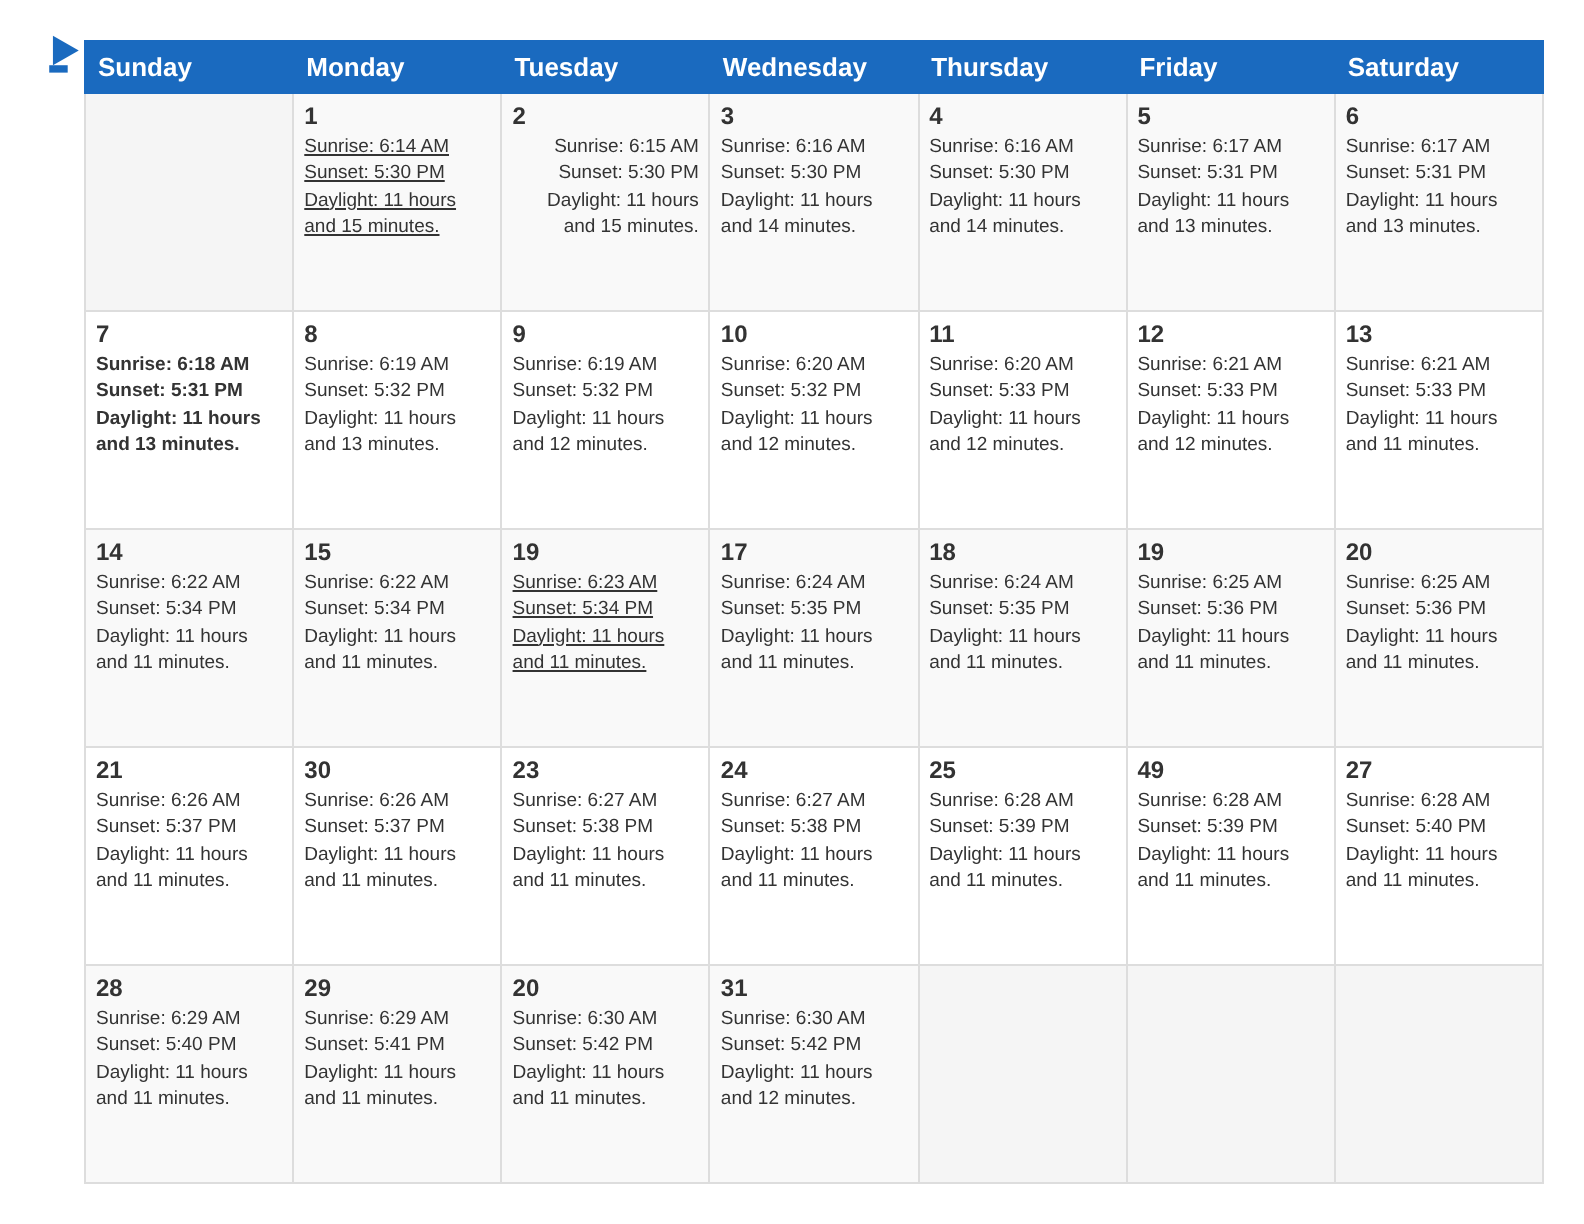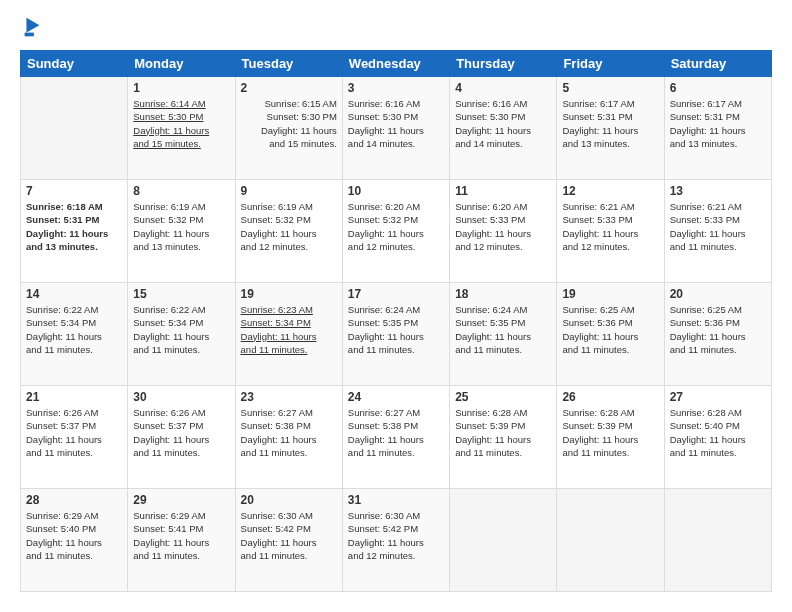--- a/index.html
+++ b/index.html
@@ -8,21 +8,21 @@
       background: #fff;
       width: 792px;
       height: 612px;
       overflow: hidden;
     }
     .page {
       width: 792px;
       height: 612px;
       padding: 20px;
       display: flex;
-      flex-direction: column;
+      flex-direction: row;
     }
     .header {
       display: flex;
       justify-content: space-between;
       align-items: flex-start;
       margin-bottom: 10px;
     }
     .logo {
       display: flex;
       align-items: center;
@@ -316,21 +316,21 @@
 and 11 minutes.</div>
           </td>
           <td>
             <span class="day-num">25</span>
             <div class="day-info" style="white-space: pre-line;">Sunrise: 6:28 AM
 Sunset: 5:39 PM
 Daylight: 11 hours
 and 11 minutes.</div>
           </td>
           <td>
-            <span class="day-num">26</span>
+            <span class="day-num">49</span>
             <div class="day-info" style="white-space: pre-line;">Sunrise: 6:28 AM
 Sunset: 5:39 PM
 Daylight: 11 hours
 and 11 minutes.</div>
           </td>
           <td>
             <span class="day-num">27</span>
             <div class="day-info" style="white-space: pre-line;">Sunrise: 6:28 AM
 Sunset: 5:40 PM
 Daylight: 11 hours

